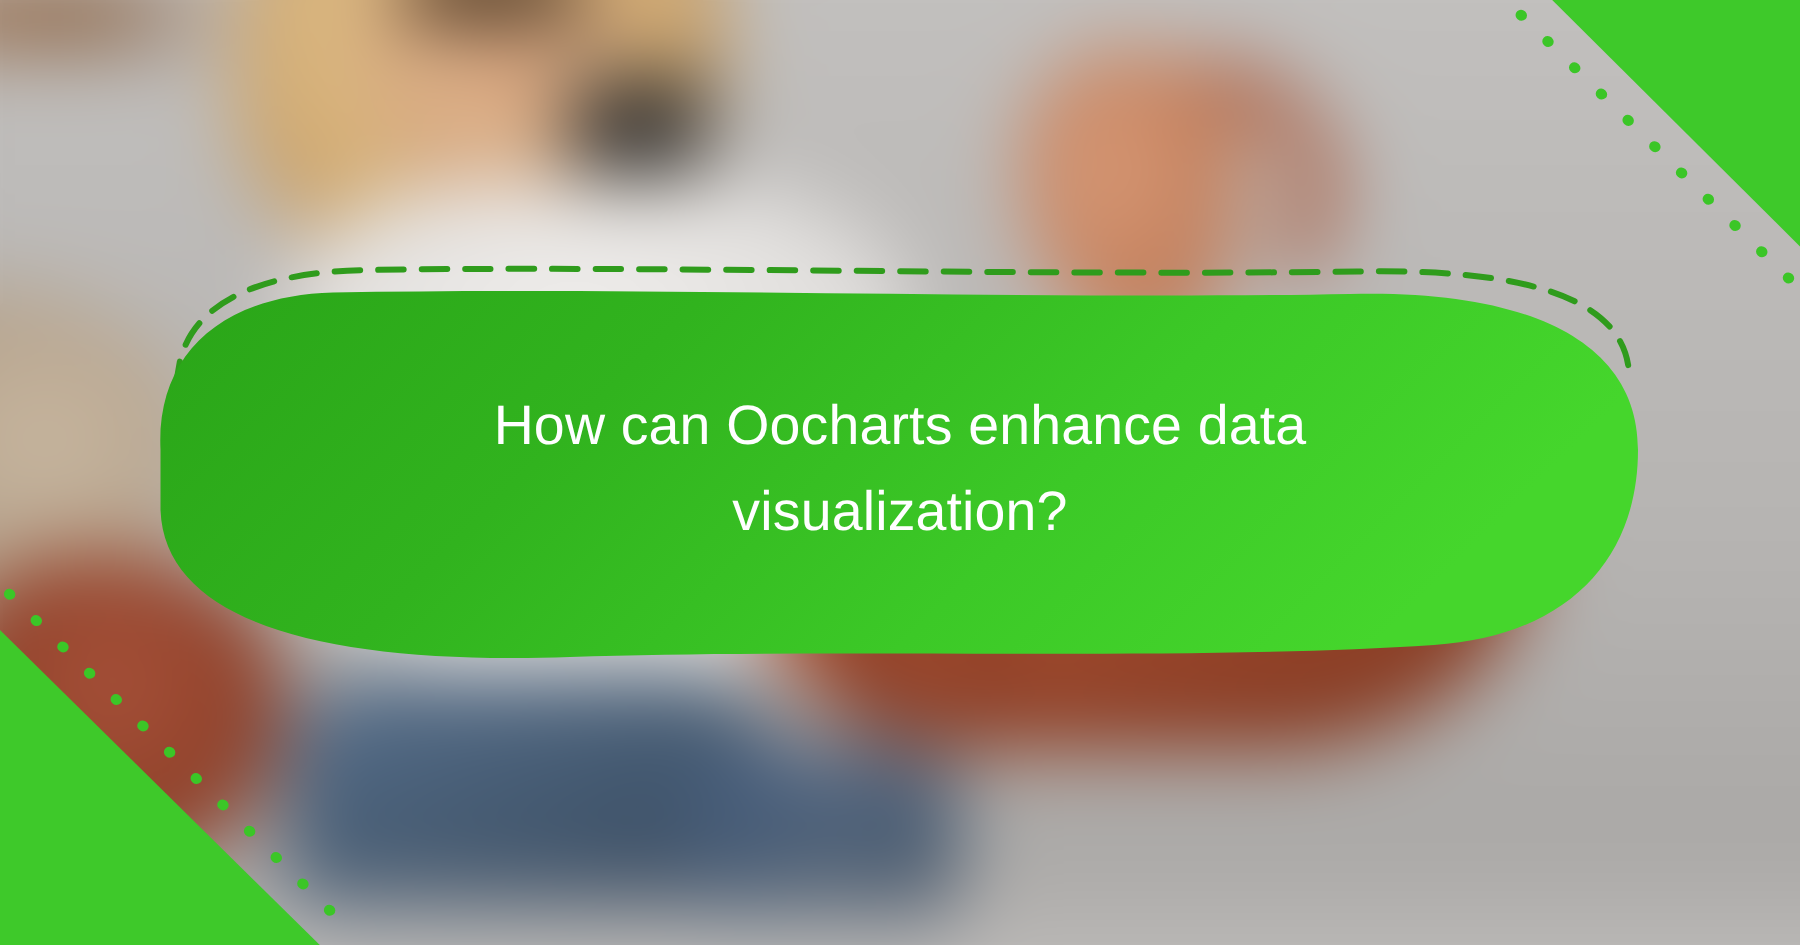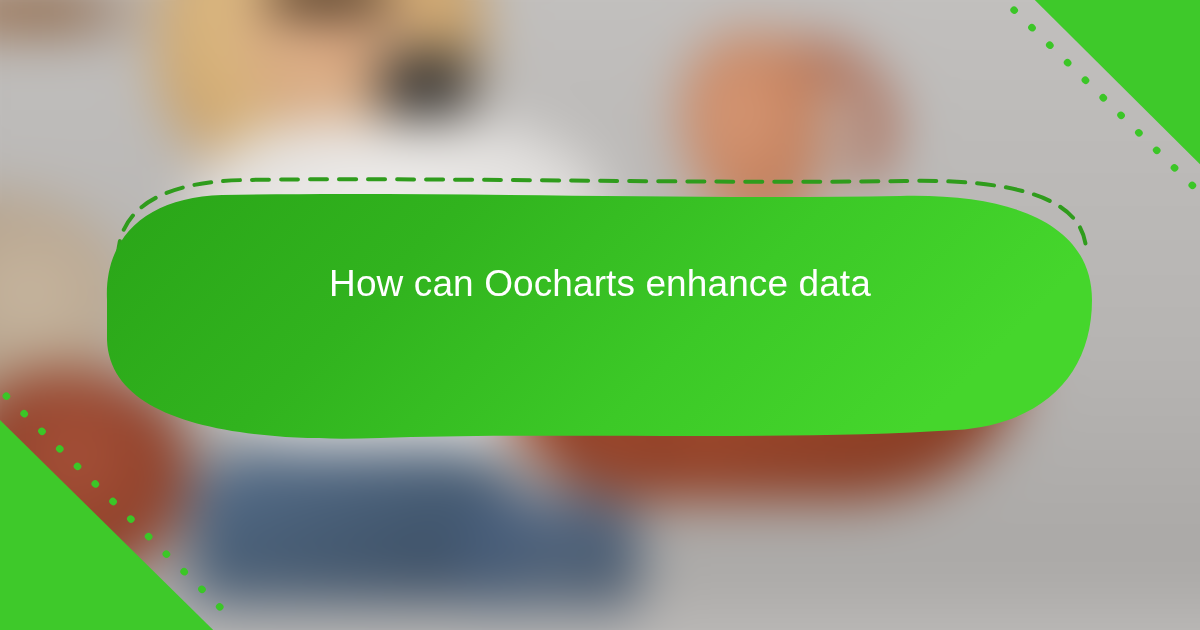--- a/index.html
+++ b/index.html
@@ -270,15 +270,16 @@
              C 430,191 690,200 900,196
              C 1020,193 1092,228 1092,300
              C 1092,372 1046,424 956,430
              C 790,441 560,432 380,438
              C 230,443 110,420 107,340
              Z" fill="url(#blobGrad)"></path>
   </svg>
 
   <div class="headline">
     <div>How can Oocharts enhance data</div>
+    <div>visualization?</div>
   </div>
 
 </div>
 
 </body></html>

